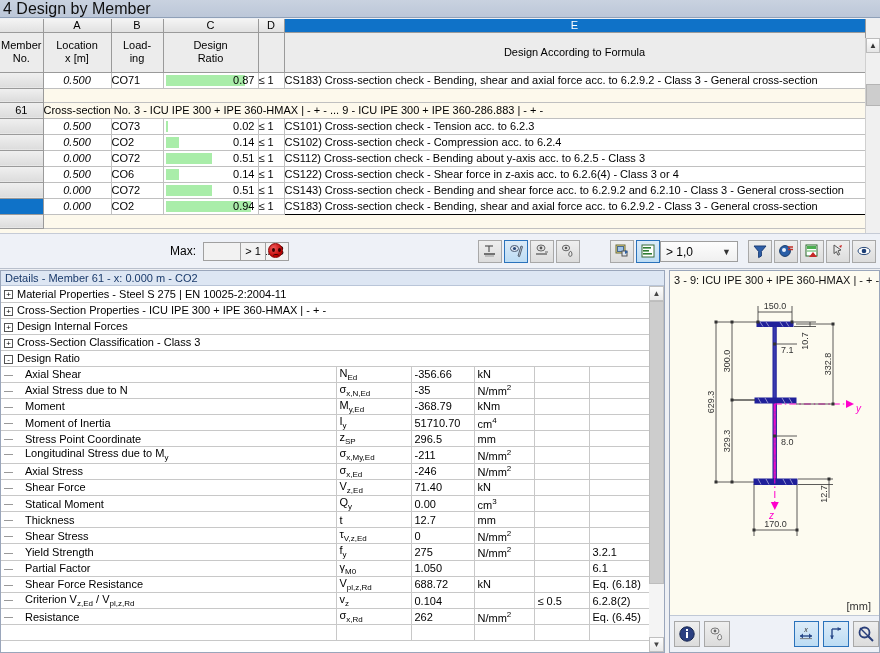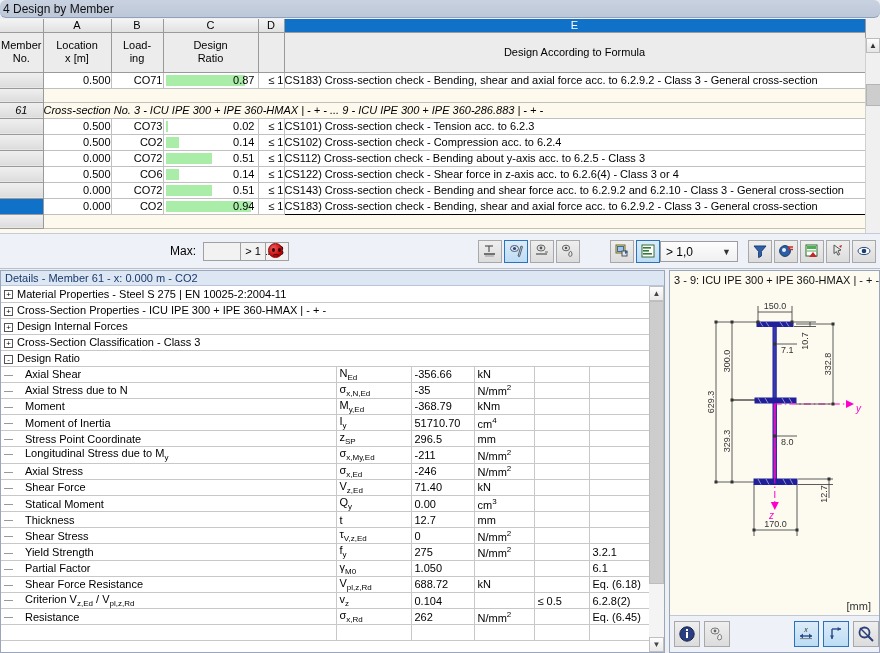--- a/index.html
+++ b/index.html
@@ -14,23 +14,22 @@
   }
   #app { position: relative; width: 880px; height: 653px; background: #eef0f4; }
 
   
   .titlebar {
     height: 18px;
     background: linear-gradient(to bottom, #c9d2e0, #bcc7d8);
     border-bottom: 1px solid #8fa0b8;
     display: flex; align-items: center;
     padding-left: 3px;
-    font-size: 12px;
+    font-size: 16px;
     color: #101010;
-    border-radius: 6px;
   }
 
   
   .table-region {
     position: absolute; left: 0; top: 19px; width: 880px; height: 214px;
     background: #fdf9ec;
   }
   table.grid { border-collapse: collapse; table-layout: fixed; width: 880px; }
   table.grid td, table.grid th { padding: 0; margin: 0; }
 
@@ -69,38 +68,38 @@
     vertical-align: middle;
     white-space: nowrap;
     overflow: hidden;
   }
   .datarow td.rowhdr {
     background: linear-gradient(to bottom,#f0f0f0,#dcdcdc);
     border: 1px solid #9a9a9a; border-top:none; border-left:none;
     text-align: center; font-size: 11px;
   }
   .datarow td.rowhdr.selected { background: #0f72c8; }
-  .datarow td.num { text-align: right; }
-  .datarow td.ctr { text-align: right; }
+  .datarow td.num { text-align: center; font-style: italic; }
+  .datarow td.ctr { text-align: left; }
   .datarow td.ratio { position: relative; text-align: right; padding-right: 3px; }
   .ratiobar {
     position: absolute; left: 2px; top: 2px; bottom: 2px;
     background: #a9eda9;
   }
   .ratioval { position: relative; z-index: 2; }
   .datarow td.formula.boxed {
     border: 1px solid #000;
     font-weight: normal;
   }
 
   .sectionrow td {
     background: #fdf9ec;
     border: 1px solid #c0c0c0; border-top:none; border-left:none;
     height: 16px; font-size: 11px; padding: 0 3px;
-    white-space: nowrap; overflow: hidden; font-style: italic;
+    white-space: nowrap; overflow: hidden;
   }
   .sectionrow td.rowhdr {
     background: linear-gradient(to bottom,#f0f0f0,#dcdcdc);
     border: 1px solid #9a9a9a; border-top:none; border-left:none;
     text-align: center;
   }
   .emptyrow td {
     background: #fdf9ec;
     border: 1px solid #c0c0c0; border-top:none; border-left:none;
     height: 14px;

